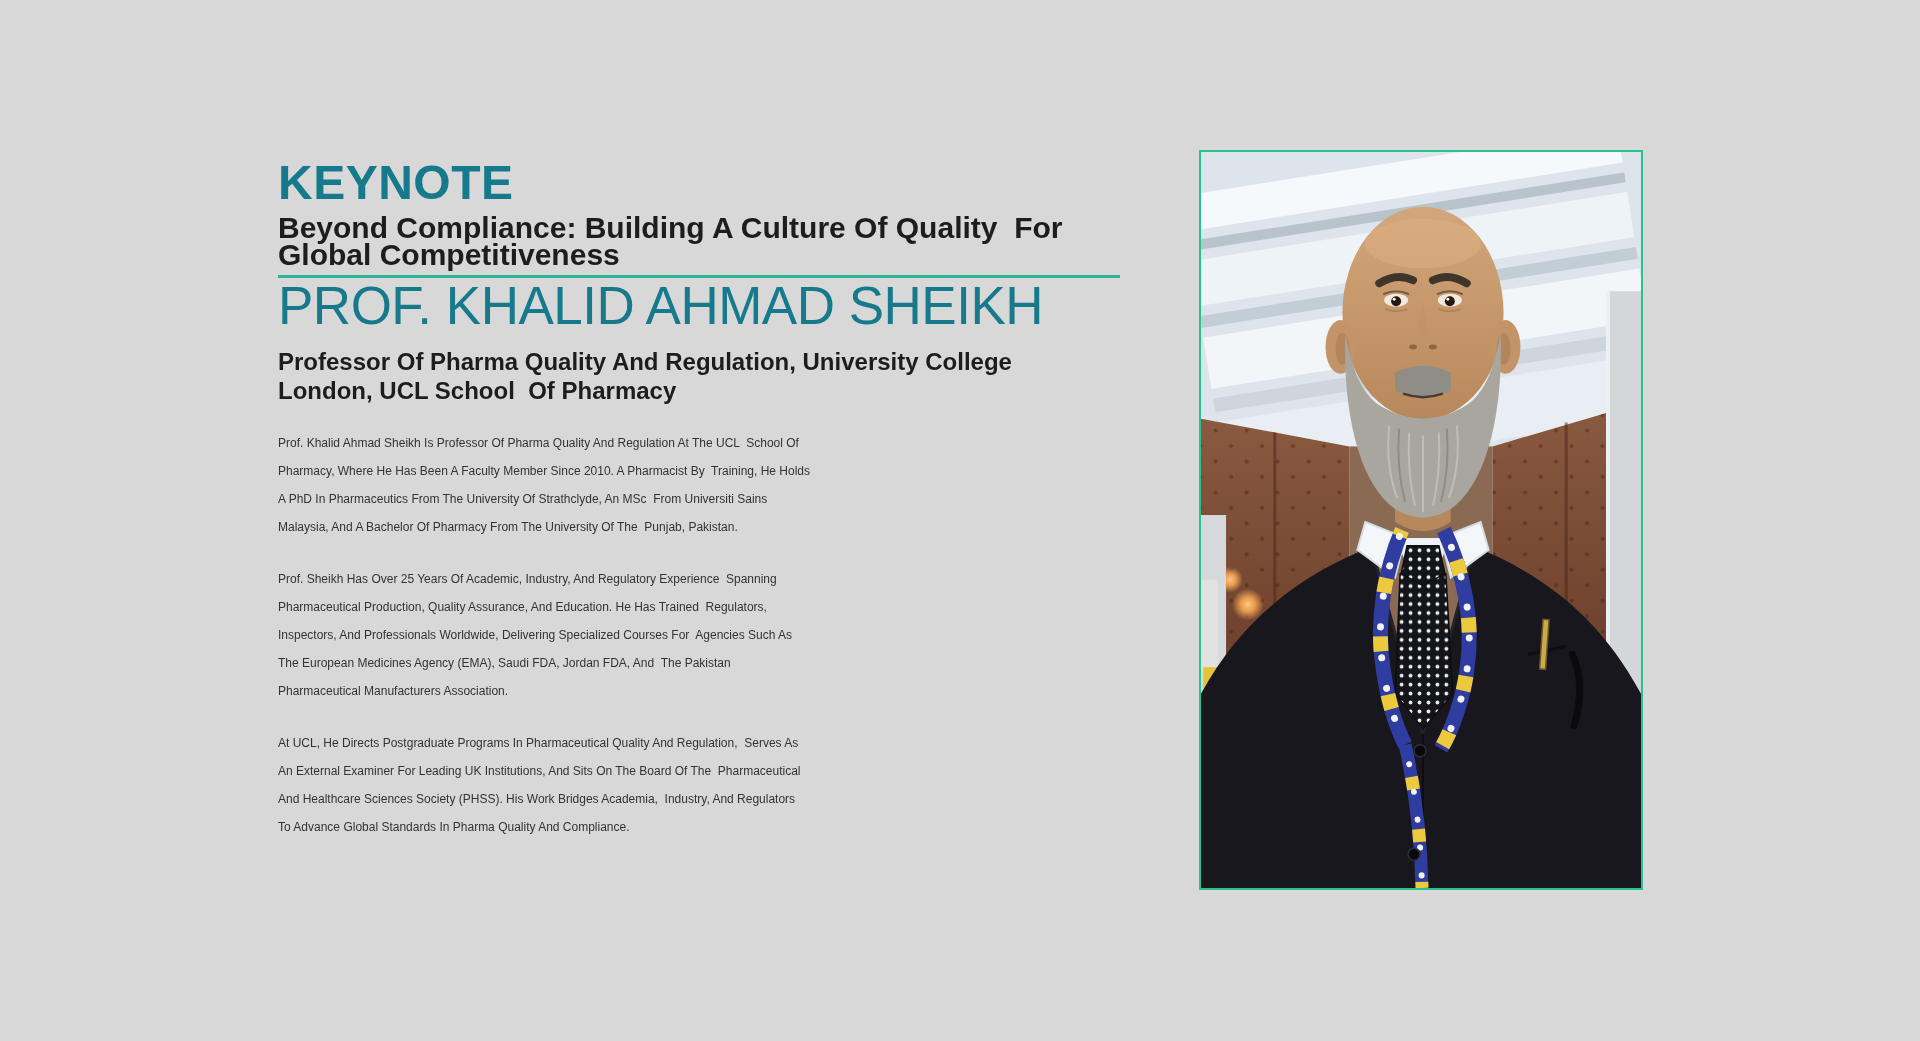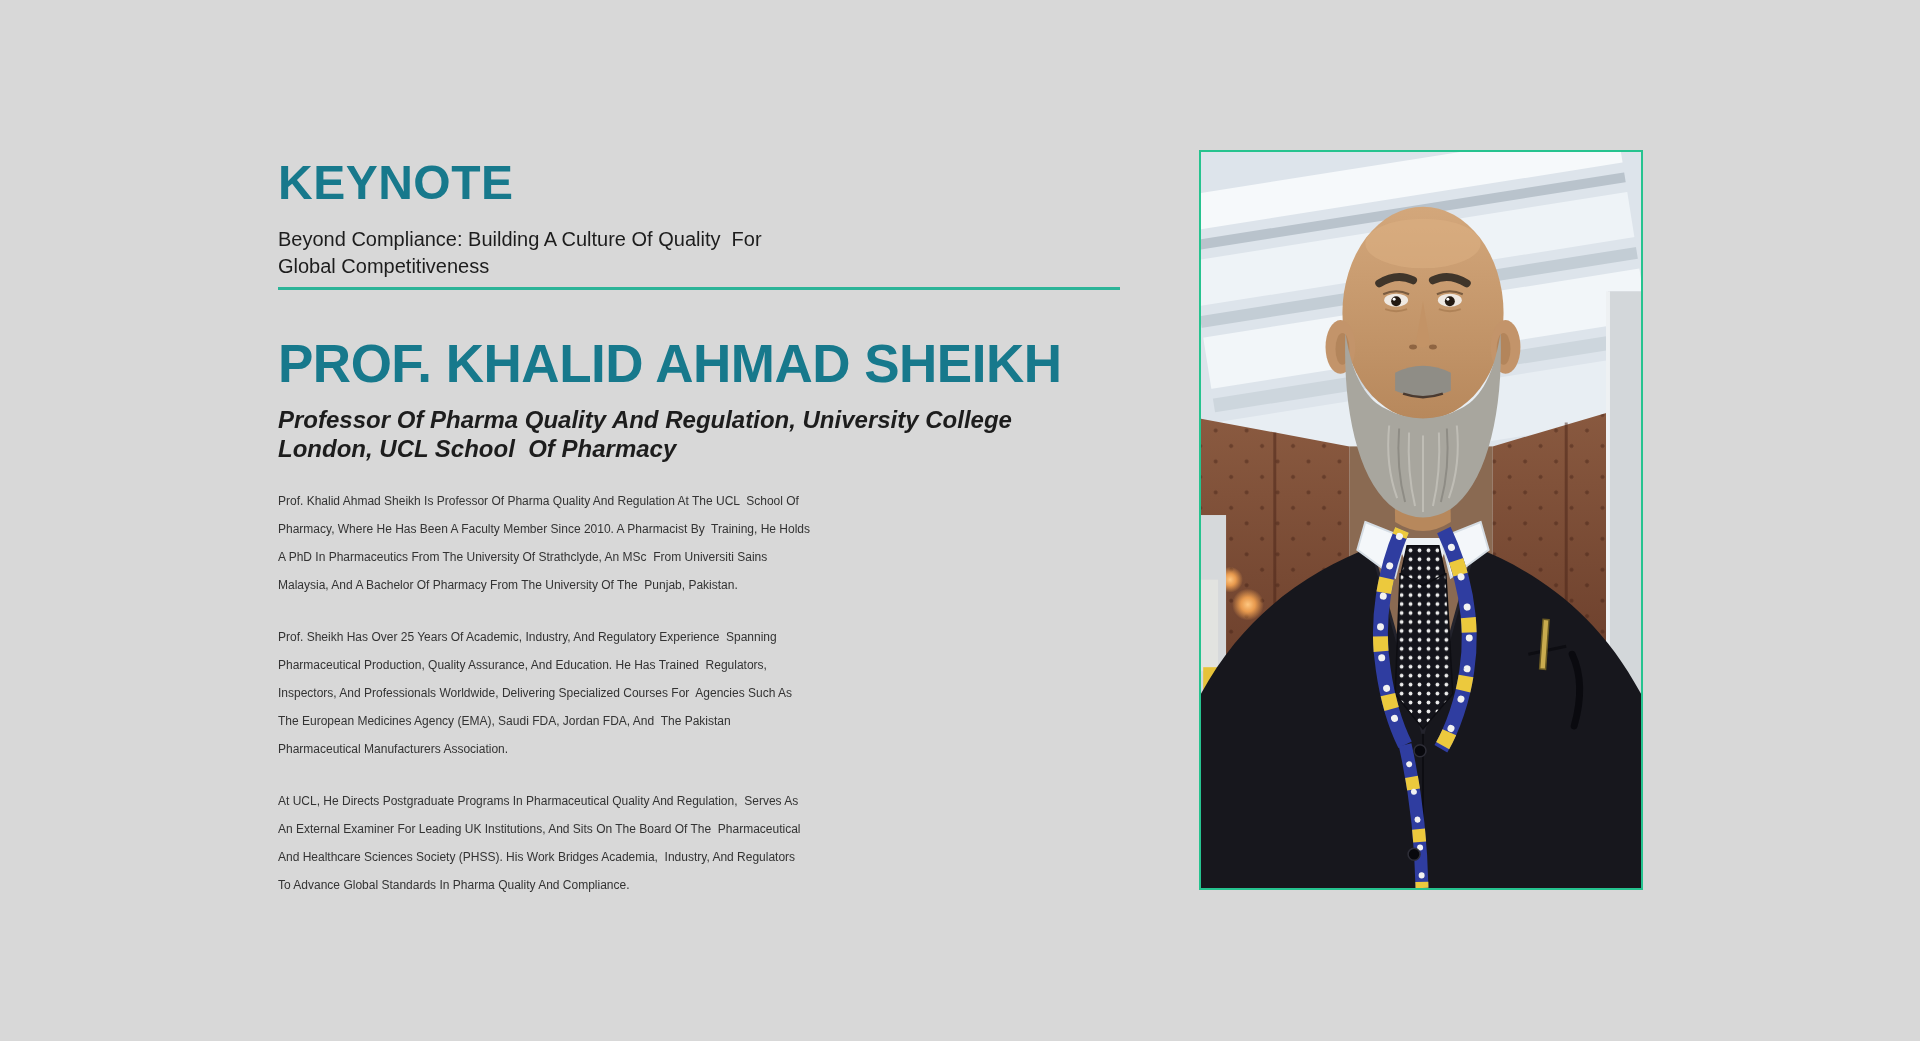--- a/index.html
+++ b/index.html
@@ -11,36 +11,35 @@
   }
   .canvas { position:relative; width:1656px; height:1041px; background:#d8d8d8; }
 
   .content { position:absolute; left:278px; top:158px; width:930px; }
 
   .keynote {
     font-size:48px; line-height:50px; font-weight:800;
     color:#17798c; letter-spacing:0.5px;
   }
   .talk-title {
-    margin-top:18px;
-    font-size:20px; line-height:27px; font-weight:400;
+    margin-top:6px;
+    font-size:30px; line-height:27px; font-weight:700;
     color:#1d1d1d; white-space:pre-wrap;
   }
   .rule {
     margin-top:7px; width:842px; height:3px;
     background:#2cb498; border:none;
   }
   .speaker-name {
-    margin-top:46px;
-    font-size:53px; line-height:56px; font-weight:700;
+    font-size:53px; line-height:56px; font-weight:400;
     color:#17798c; letter-spacing:-0.5px;
   }
   .speaker-role {
     margin-top:13px;
-    font-size:24px; line-height:29px; font-weight:700; font-style:italic;
+    font-size:24px; line-height:29px; font-weight:700; 
     color:#1d1d1d; white-space:pre-wrap;
   }
   .bio p {
     margin-top:24px; width:900px;
     font-size:12px; line-height:28px; font-weight:400;
     color:#333333; white-space:pre-wrap;
   }
 
   .photo-frame {
     position:absolute; left:1199px; top:150px;

